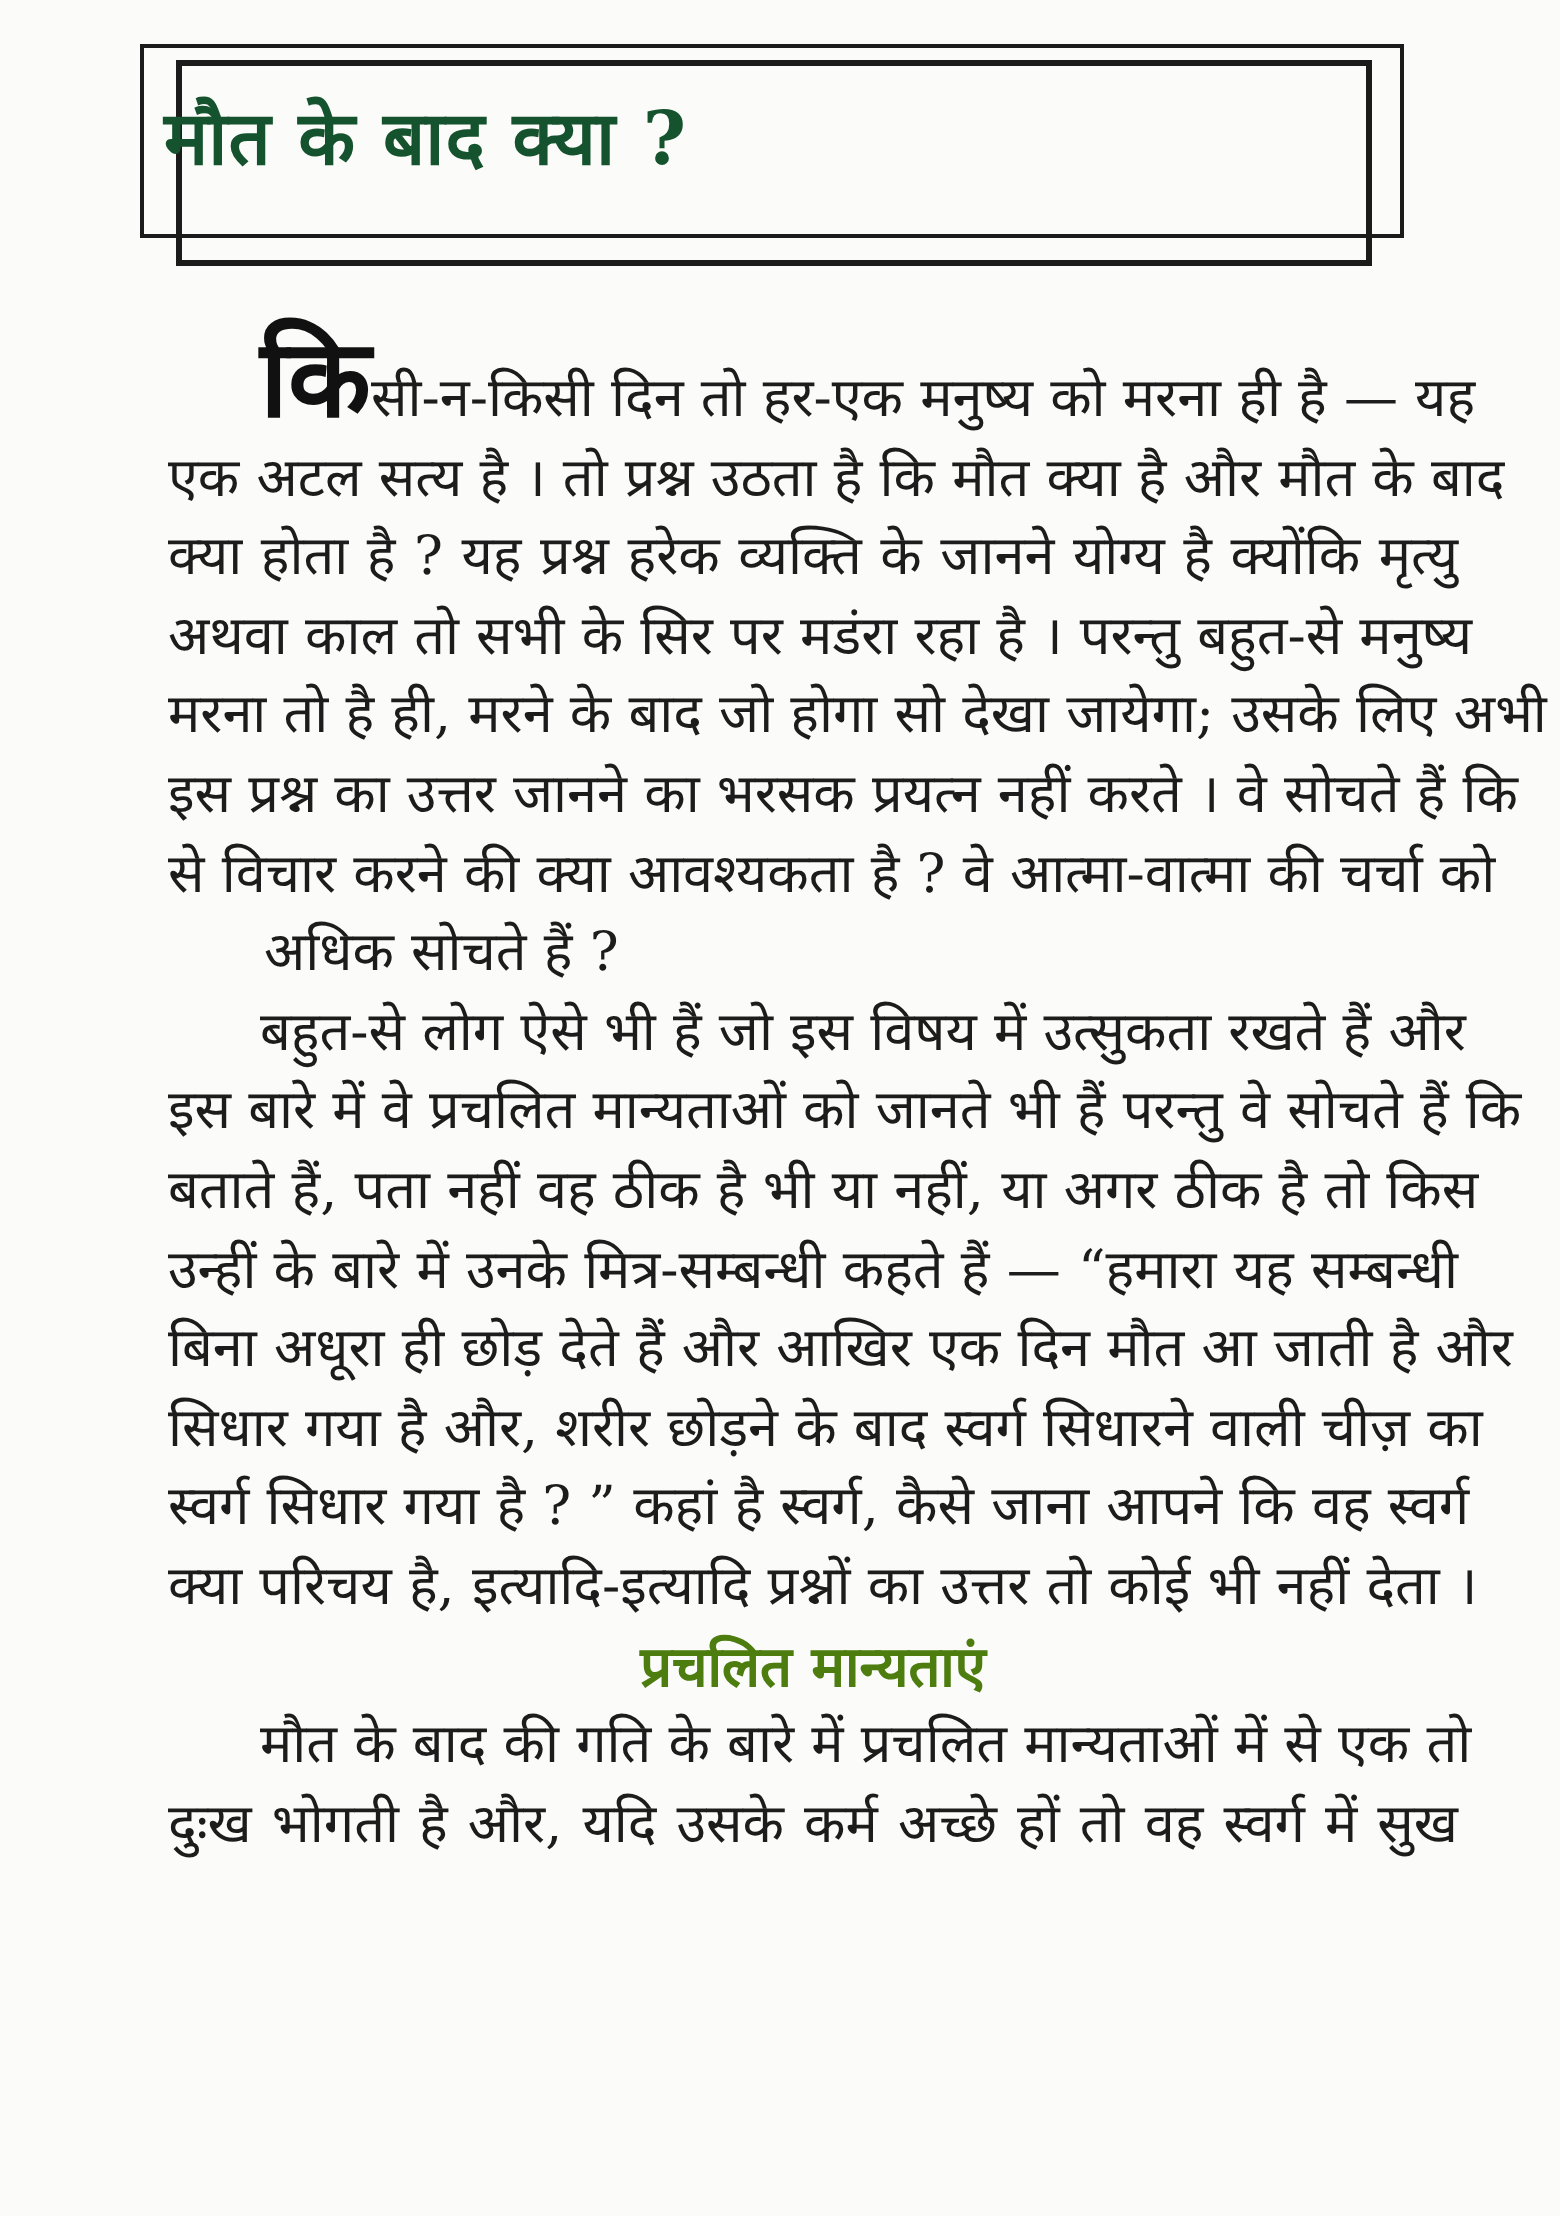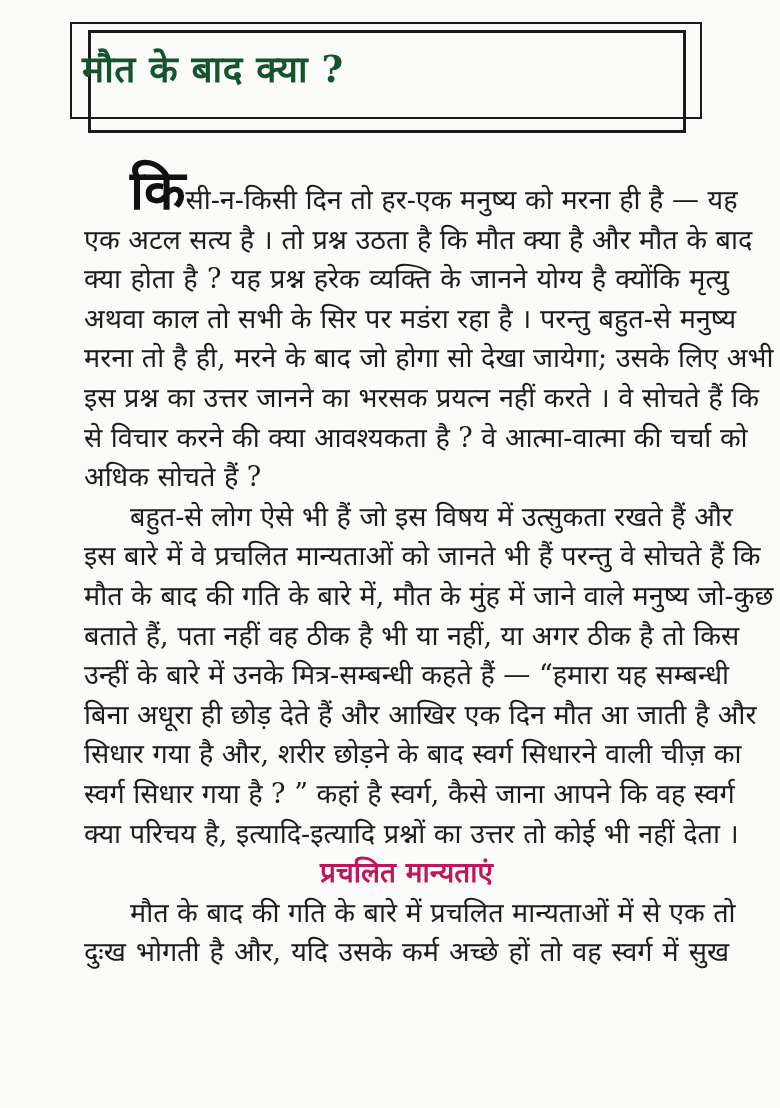--- a/index.html
+++ b/index.html
@@ -38,33 +38,33 @@
     position:absolute; left:84px; top:180px; width:645px;
     font-size:27px;
     color:#1c1c1c;
   }
   .line {
     height:39.6px; line-height:39.6px;
     white-space:nowrap;
     text-align:justify;
     text-align-last:justify;
   }
-  .line.lastline { text-align-last:left; }
+  .line.lastline { text-align-last:left;margin-left:48px; }
   .line.indent { padding-left:46px; }
   .dropcap {
     font-size:54px; font-weight:bold;
     line-height:0;
     letter-spacing:0;
     color:#111;
   }
   .section-heading {
     height:39.6px; line-height:39.6px;
     text-align:center; text-align-last:center;
     font-weight:bold; font-size:28px;
-    color:#be185d;
+    color:#4d7c0f;
   }
 </style>
 </head>
 <body>
 
 <div class="page">
 
   <div class="box-outer"></div>
   <div class="box-inner"></div>
   <div class="page-title">मौत के बाद क्या ?</div>
@@ -80,21 +80,20 @@
       <div class="line">अथवा काल तो सभी के सिर पर मडंरा रहा है । परन्तु बहुत-से मनुष्य</div>
       <div class="line">मरना तो है ही, मरने के बाद जो होगा सो देखा जायेगा; उसके लिए अभी</div>
       <div class="line">इस प्रश्न का उत्तर जानने का भरसक प्रयत्न नहीं करते । वे सोचते हैं कि</div>
       <div class="line">से विचार करने की क्या आवश्यकता है ? वे आत्मा-वात्मा की चर्चा को</div>
       <div class="line lastline">अधिक सोचते हैं ?</div>
     </div>
 
     <div>
       <div class="line indent">बहुत-से लोग ऐसे भी हैं जो इस विषय में उत्सुकता रखते हैं और</div>
       <div class="line">इस बारे में वे प्रचलित मान्यताओं को जानते भी हैं परन्तु वे सोचते हैं कि</div>
-      <div class="line">मौत के बाद की गति के बारे में, मौत के मुंह में जाने वाले मनुष्य जो-कुछ</div>
       <div class="line">बताते हैं, पता नहीं वह ठीक है भी या नहीं, या अगर ठीक है तो किस</div>
       <div class="line">उन्हीं के बारे में उनके मित्र-सम्बन्धी कहते हैं — “हमारा यह सम्बन्धी</div>
       <div class="line">बिना अधूरा ही छोड़ देते हैं और आखिर एक दिन मौत आ जाती है और</div>
       <div class="line">सिधार गया है और, शरीर छोड़ने के बाद स्वर्ग सिधारने वाली चीज़ का</div>
       <div class="line">स्वर्ग सिधार गया है ? ” कहां है स्वर्ग, कैसे जाना आपने कि वह स्वर्ग</div>
       <div class="line">क्या परिचय है, इत्यादि-इत्यादि प्रश्नों का उत्तर तो कोई भी नहीं देता ।</div>
     </div>
 
     <div class="section-heading">प्रचलित मान्यताएं</div>
 

